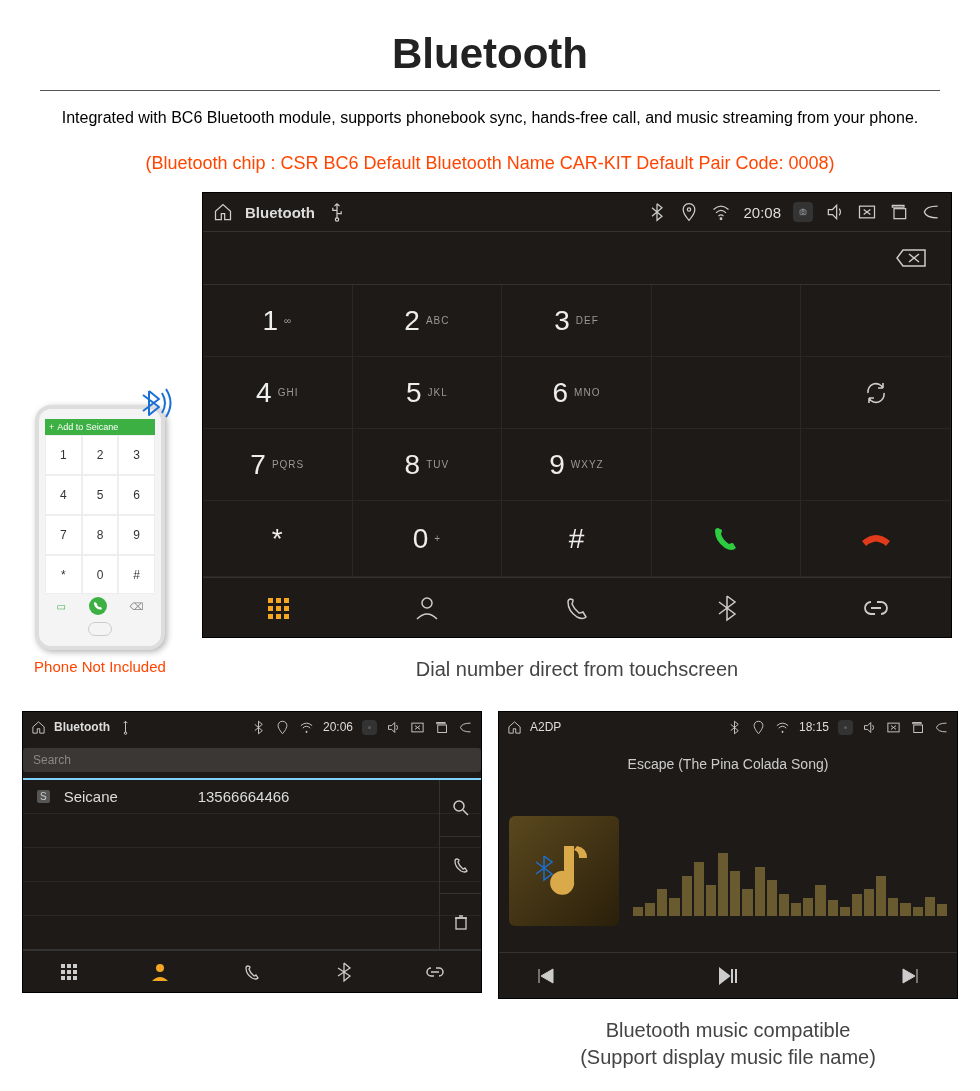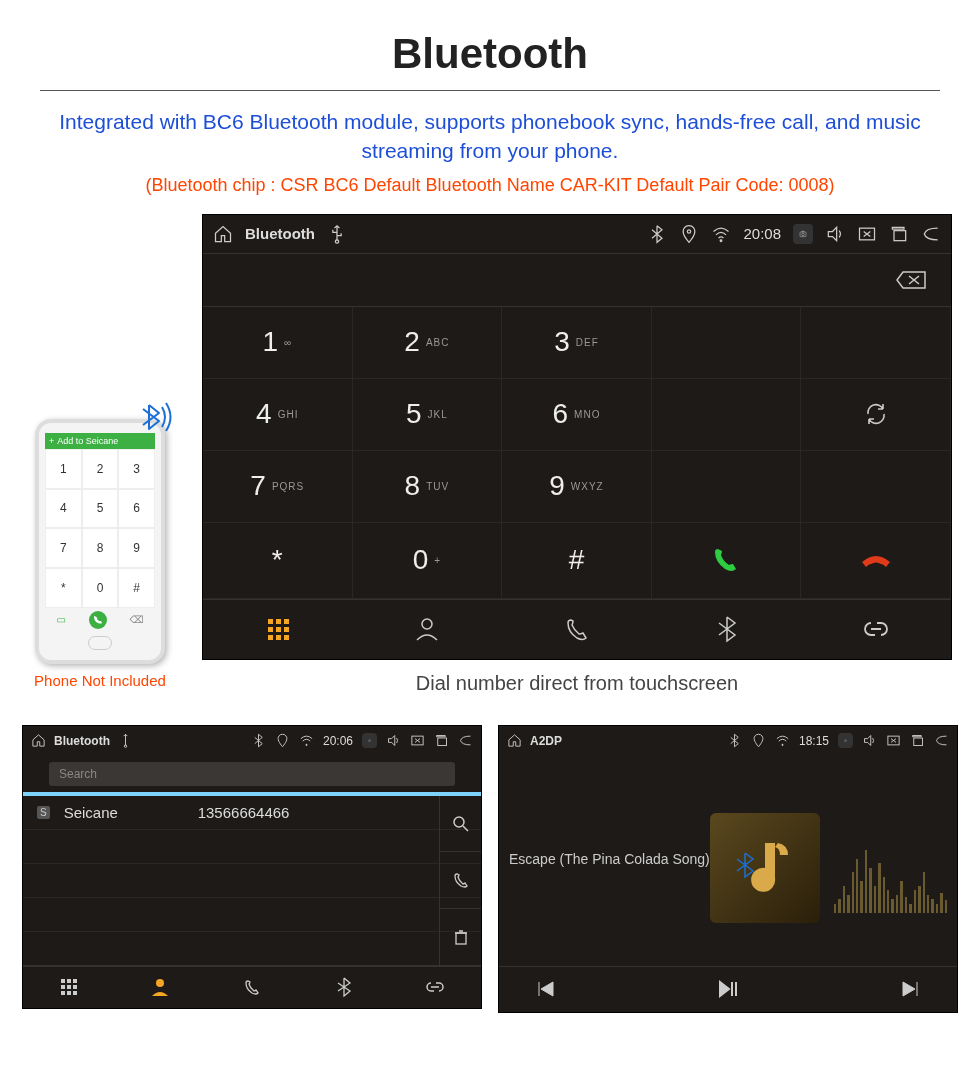--- a/index.html
+++ b/index.html
@@ -19,24 +19,24 @@
     margin-top: 10px;
   }
   .hr {
     border: none;
     border-top: 1px solid #555;
     width: 900px;
     margin: 12px auto 16px;
   }
   .desc {
     text-align: center;
-    font-size: 21px;
-    color: #1d4ed8;
+    font-size: 16px;
+    color: #000000;
     line-height: 1.4;
-    margin-bottom: 9px;
+    margin-bottom: 24px;
   }
   .specs {
     text-align: center;
     font-size: 18px;
     color: #ff4500;
     margin-bottom: 18px;
   }
   .rowA {
     display: flex;
     align-items: flex-end;
@@ -57,21 +57,21 @@
   }
   .big-panel {
     width: 750px;
     background: #1d1a17;
     border: 1px solid #000;
   }
   .caption {
     text-align: center;
     font-size: 20px;
     color: #444;
-    margin-top: 10px;
+    margin-top: 18px;
     margin-bottom: 20px;
     line-height: 1.35;
   }
   .rowB {
     display: flex;
     gap: 16px;
     justify-content: center;
   }
   .small-panel {
     width: 460px;
@@ -138,22 +138,22 @@
     display: flex; align-items: center; justify-content: center;
   }
   .footer-tabs-sm {
     display: grid;
     grid-template-columns: repeat(5, 1fr);
     height: 42px;
     border-top: 1px solid #333;
   }
   
   .search-row {
-    display: flex; align-items: center; padding: 6px 26px; gap: 8px;
-    border-bottom: 4px solid #7dd3fc;
+    display: flex; align-items: center; padding: 6px 0; gap: 8px;
+    border-bottom: 2px solid #7dd3fc;
   }
   .search-box {
     flex: 1; background: #3a3734; height: 24px; border-radius: 3px;
     display: flex; align-items: center; padding: 0 10px; color: #888; font-size: 12px;
   }
   .contact-list { height: 170px; border-bottom: 1px solid #333; position: relative; }
   .contact-row {
     display: flex; align-items: center; gap: 14px; padding: 8px 14px;
     color: #ddd; font-size: 15px; border-bottom: 1px solid #2a2724;
   }
@@ -164,21 +164,21 @@
     display: flex; flex-direction: column;
     border-left: 1px solid #333;
   }
   .side-icons div {
     flex:1; display:flex; align-items:center; justify-content:center;
     border-bottom: 1px solid #333;
   }
   .side-icons div:last-child { border-bottom:none; }
   
   .music-body {
-    height: 210px; display: flex; align-items: center;
+    height: 210px; display: flex; flex-direction: column; align-items: center;
     padding: 14px 10px 0; color: #ccc;
   }
   .song-title { font-size: 14px; margin-bottom: 18px; }
   .music-art {
     display:flex; gap:14px; align-items:center; justify-content:center; width:100%;
     flex:1;
   }
   .album {
     width:110px; height:110px; background: linear-gradient(135deg,#5a481e,#2a1f0a);
     border-radius:6px; position:relative; display:flex; align-items:center; justify-content:center;
@@ -590,21 +590,21 @@
   </div>
 
   <div>
     <div class="small-panel">
       <div class="status-bar sb-small">
         <span class="ic">
             <svg viewBox="0 0 24 24">
               <path d="M3 11 L12 3 L21 11 V21 H14 V14 H10 V21 H3 Z"></path>
             </svg>
           </span>
-        <span style="font-weight:bold;text-align:center;">A2DP</span>
+        <span style="font-weight:normal;text-align:center;">A2DP</span>
         <span class="flex1"></span>
         <div class="sb-icons">
           <span class="ic">
               <svg viewBox="0 0 24 24">
                 <path d="M12 2 L12 22 L18 17 L6 7 M12 2 L18 7 L6 17"></path>
               </svg>
             </span>
           <span class="ic">
               <svg viewBox="0 0 24 24">
                 <path d="M12 2 C7 2 5 6 5 9 C5 14 12 22 12 22 C12 22 19 14 19 9 C19 6 17 2 12 2 Z"></path>
@@ -702,14 +702,16 @@
             </svg>
           </div>
         <div></div>
         <div>
             <svg width="20" height="18">
               <path d="M16 2 L16 16 M2 2 L14 9 L2 16 Z" stroke="#ccc" fill="#ccc" stroke-width="1"></path>
             </svg>
           </div>
       </div>
     </div>
+    <div class="caption" style="white-space:pre-line;">Bluetooth music compatible
+(Support display music file name)</div>
   </div>
 </div>
 
 </body></html>

